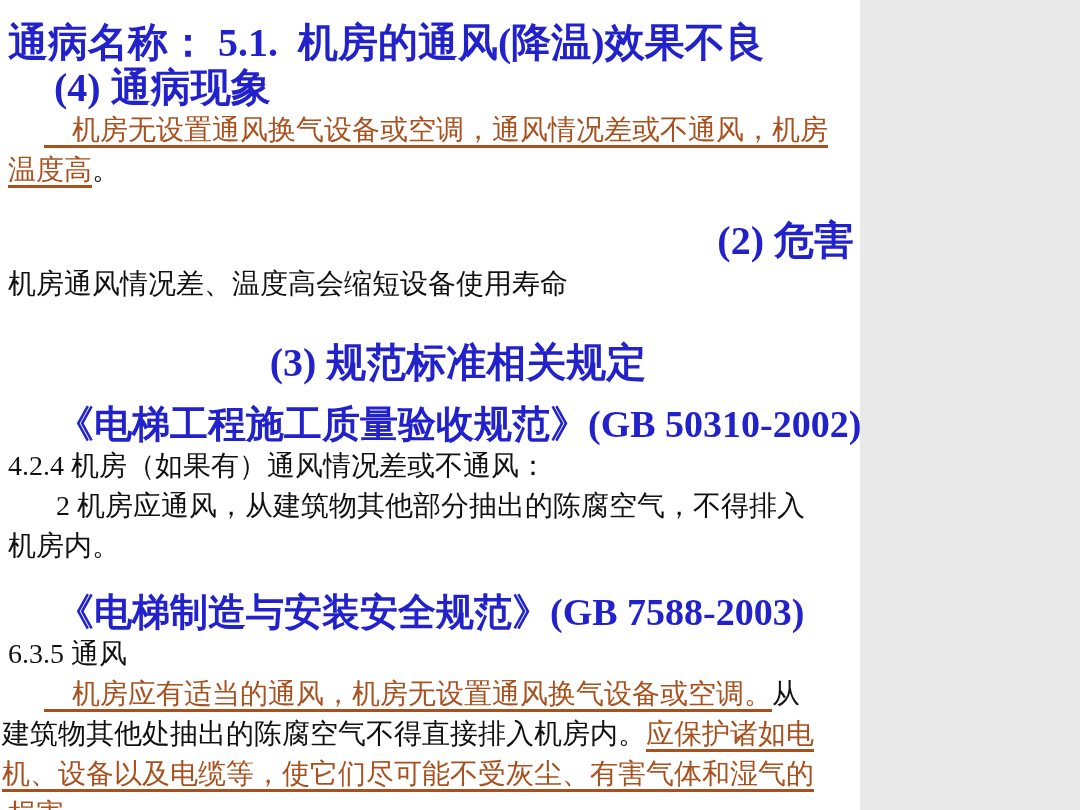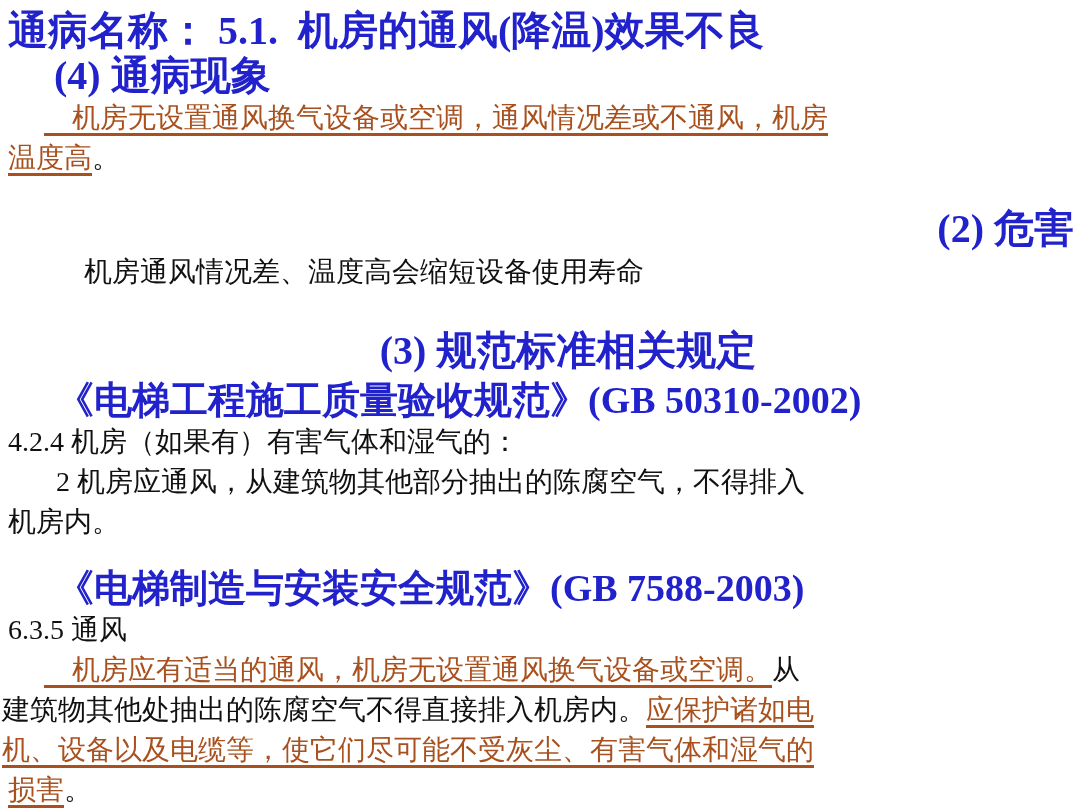--- a/index.html
+++ b/index.html
@@ -9,24 +9,24 @@
     --bg:#FFFFFF;
   }
   *{margin:0;padding:0;box-sizing:border-box;}
   html,body{width:1080px;height:810px;}
   body{
     background:#e9e9e9;
     font-family:"Liberation Serif","DejaVu Serif",serif;
   }
   .slide{
     position:relative;
-    width:1080px;height:810px;
+    width:860px;height:810px;
     background:var(--bg);
     overflow:hidden;
-    padding:8px 6px 0 8px;
+    padding:20px 6px 0 8px;
   }
   .line{
     white-space:pre;
     font-size:28px;
     line-height:40px;
     color:var(--ink);
     font-weight:500;
   }
   .title{
     font-size:40px;
@@ -49,28 +49,28 @@
   .em{
     color:var(--brown);
     text-decoration:underline;
     text-decoration-color:var(--brown);
     text-decoration-thickness:3px;
     text-underline-offset:6px;
   }
   
   .ml46{margin-left:46px;}
   .ml72{margin-left:72px;text-align:right;}
-  .ml76{margin-left:76px;}
+  .ml76{}
   .ml54{margin-left:54px;}
   .ml48{margin-left:48px;}
   .ml36{margin-left:36px;}
   .mlneg{margin-left:-6px;}
   .mt28{margin-top:28px;}
   .mt36{margin-top:36px;text-align:center;}
-  .mt4{margin-top:4px;}
+  .mt4{margin-top:16px;}
   .mt24{margin-top:24px;}
   .h2line{line-height:46px;}
 </style>
 </head>
 <body>
 
 <div class="slide">
 
   <div class="line title">通病名称： 5.1.  机房的通风(降温)效果不良</div>
 
@@ -81,21 +81,21 @@
   <div class="line"><span class="em">温度高</span><span>。</span></div>
 
   <div class="line h h2line ml72 mt28">(2) 危害</div>
 
   <div class="line ml76">机房通风情况差、温度高会缩短设备使用寿命</div>
 
   <div class="line h h2line ml54 mt36">(3) 规范标准相关规定</div>
 
   <div class="line ref ml48 mt4">《电梯工程施工质量验收规范》(GB 50310-2002)</div>
 
-  <div class="line">4.2.4 机房（如果有）有害气体和湿气的：</div>
+  <div class="line">4.2.4 机房（如果有）通风情况差或不通风：</div>
 
   <div class="line ml48">2 机房应通风，从建筑物其他部分抽出的陈腐空气，不得排入</div>
 
   <div class="line">机房内。</div>
 
   <div class="line ref ml48 mt24">《电梯制造与安装安全规范》(GB 7588-2003)</div>
 
   <div class="line">6.3.5 通风</div>
 
   <div class="line ml36"><span class="em">　机房应有适当的通风，机房无设置通风换气设备或空调。</span><span>从</span></div>

